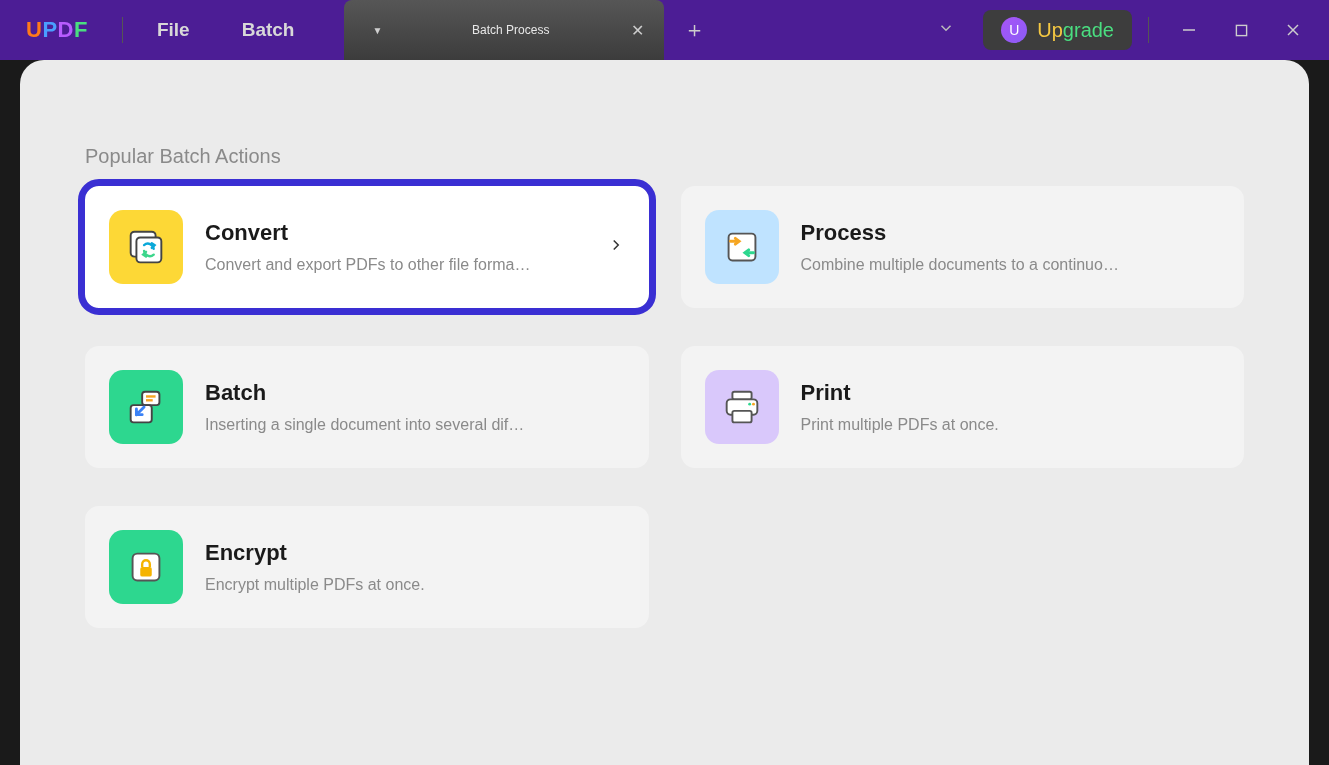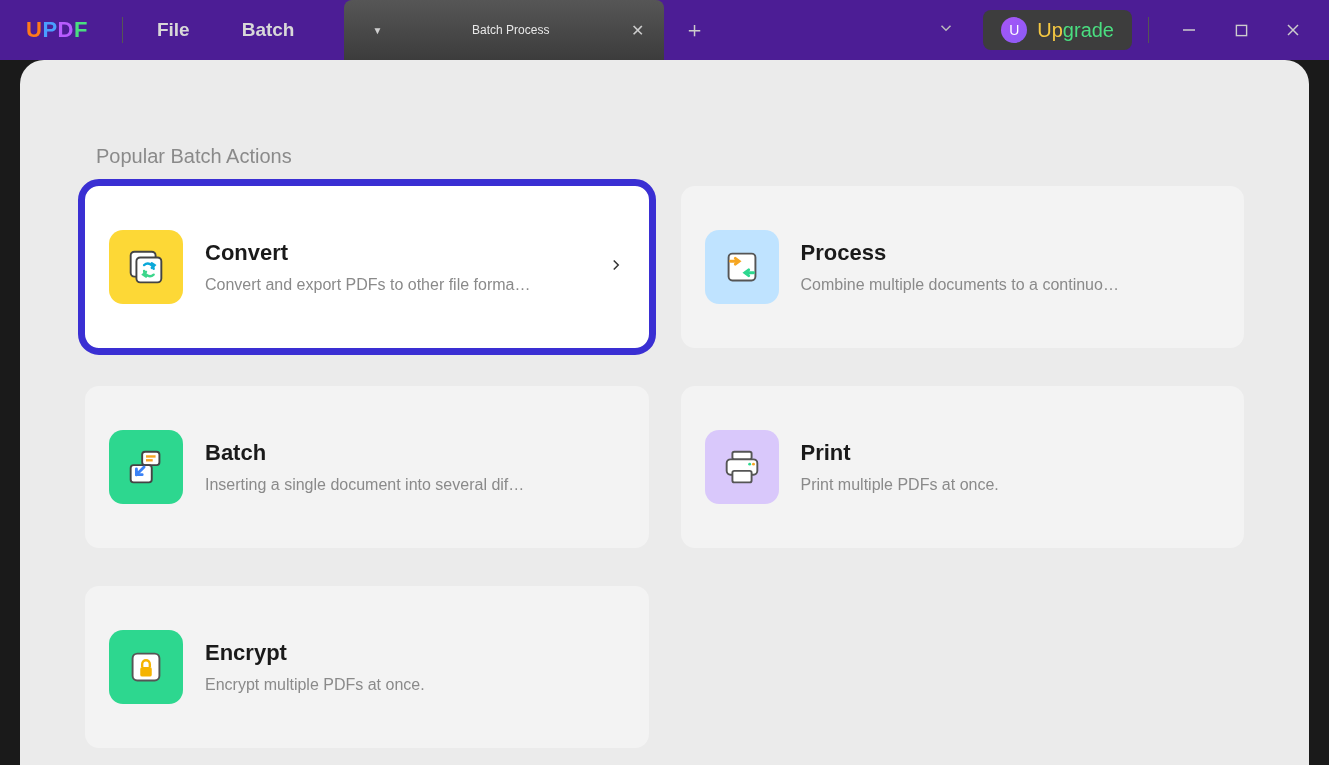--- a/index.html
+++ b/index.html
@@ -139,32 +139,31 @@
   background: #ebebeb;
   border-radius: 24px 24px 0 0;
   height: calc(100% - 60px);
   padding: 85px 65px 30px 65px;
 }
 .section-title {
   font-size: 20px;
   color: #8a8a8a;
   font-weight: 500;
   margin-bottom: 18px;
-  margin-left: 11px;
 }
 .grid {
   display: grid;
   grid-template-columns: 1fr 1fr;
   gap: 32px;
   row-gap: 38px;
 }
 .card {
   background: #f3f3f3;
   border-radius: 14px;
-  padding: 44px 24px;
+  padding: 24px 24px;
   display: flex;
   align-items: center;
   gap: 22px;
   cursor: pointer;
   position: relative;
 }
 .card.selected {
   background: #ffffff;
   outline: 7px solid #3a2fd3;
   outline-offset: 0px;

